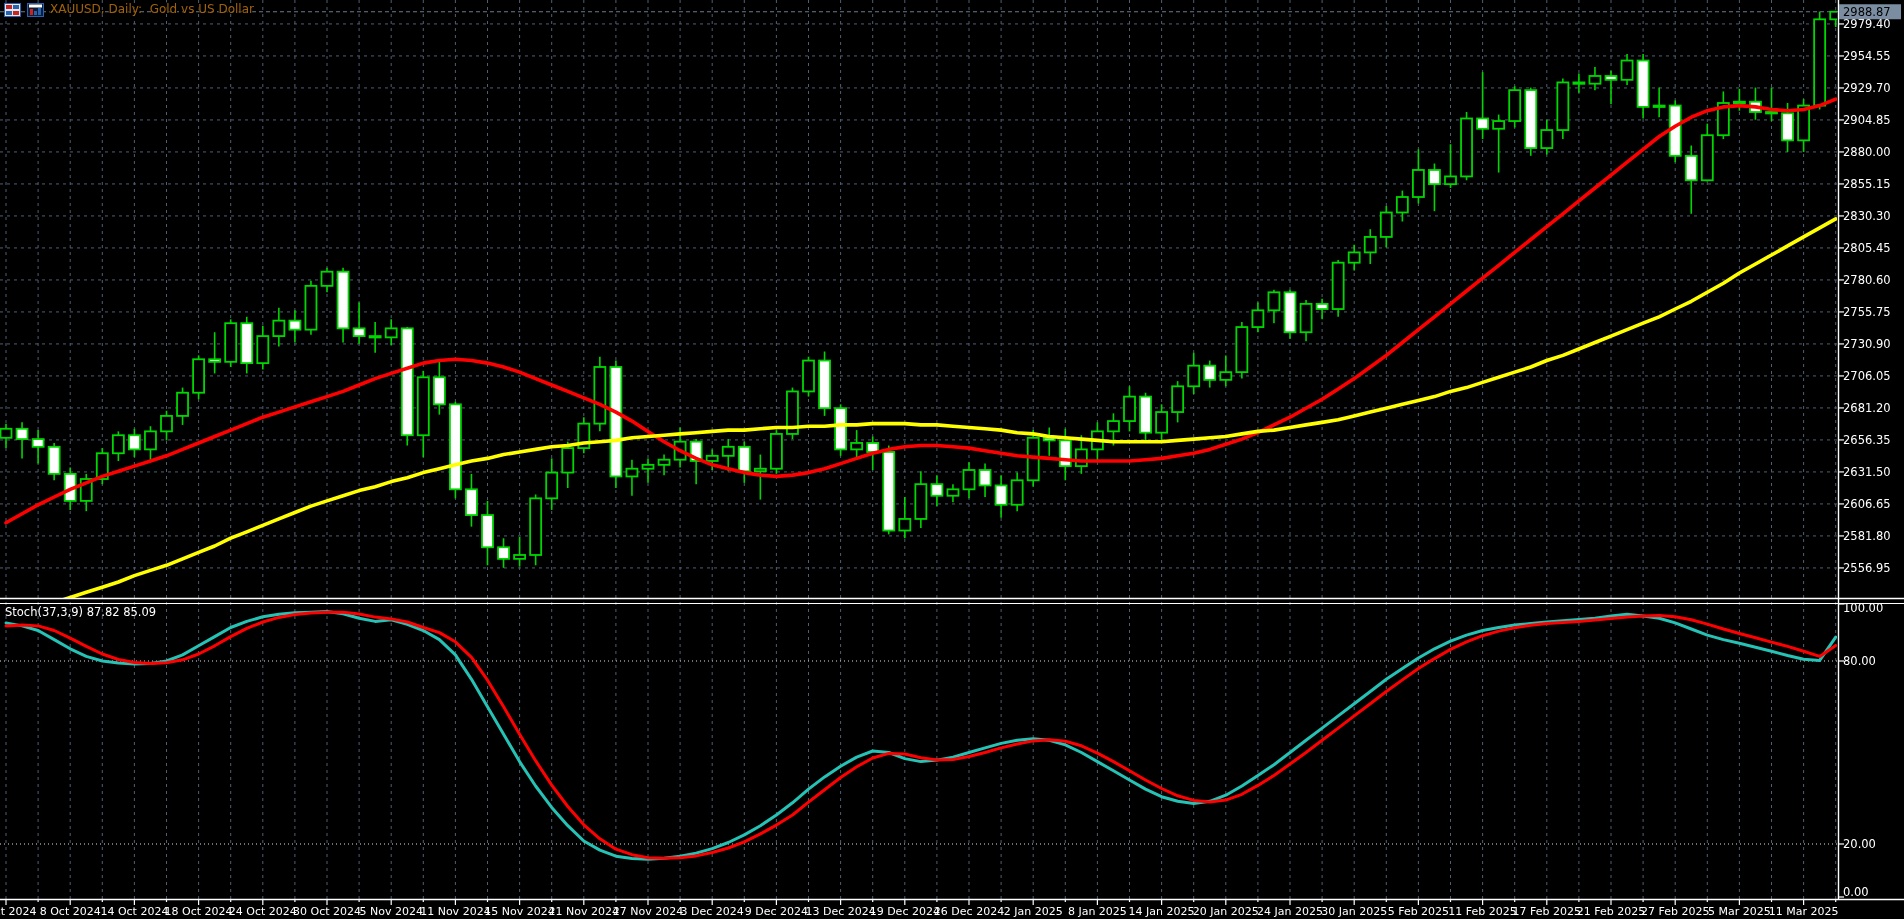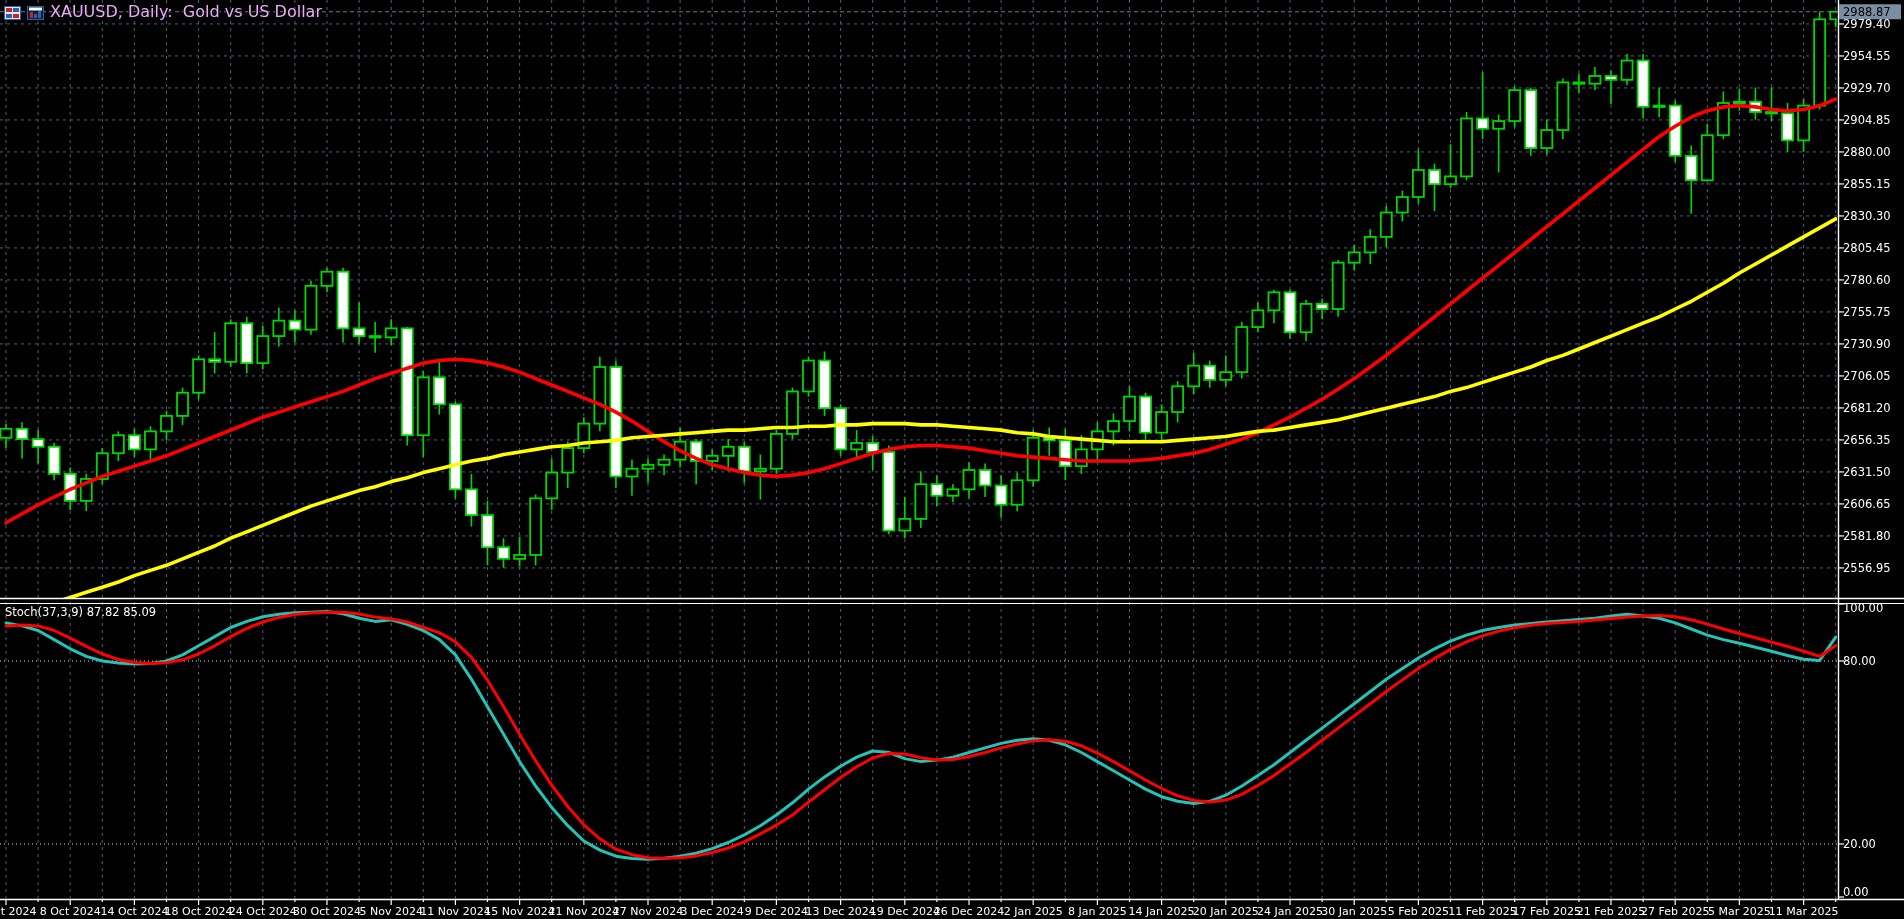--- a/index.html
+++ b/index.html
@@ -1,20 +1,20 @@
 <!DOCTYPE html>
 <html><head>
 <meta charset="utf-8">
 <style>
   html,body{margin:0;padding:0;background:#000;width:1904px;height:919px;overflow:hidden;}
   #app{position:relative;width:1904px;height:919px;background:#000;font-family:"DejaVu Sans",sans-serif;}
   #chart-svg{position:absolute;left:0;top:0;}
   #titlebar{position:absolute;left:4px;top:2px;display:flex;align-items:center;gap:6px;z-index:5;}
   #titlebar .win-icon{width:17px;height:14px;display:inline-block;}
-  #title-text{color:#f0abfc;font-size:16px;white-space:pre;text-shadow:1px 1px 0 #000, -1px -1px 0 #000;}
+  #title-text{color:#a16207;font-size:12px;white-space:pre;text-shadow:1px 1px 0 #000, -1px -1px 0 #000;}
   svg text{font-family:"DejaVu Sans",sans-serif;}
 </style>
 </head>
 <body>
 
 <div id="app">
   <svg id="chart-svg" width="1904" height="919">
       <rect x="0" y="0" width="1904" height="919" fill="#000000"></rect>
       <defs>
         <clipPath id="clip-main">

